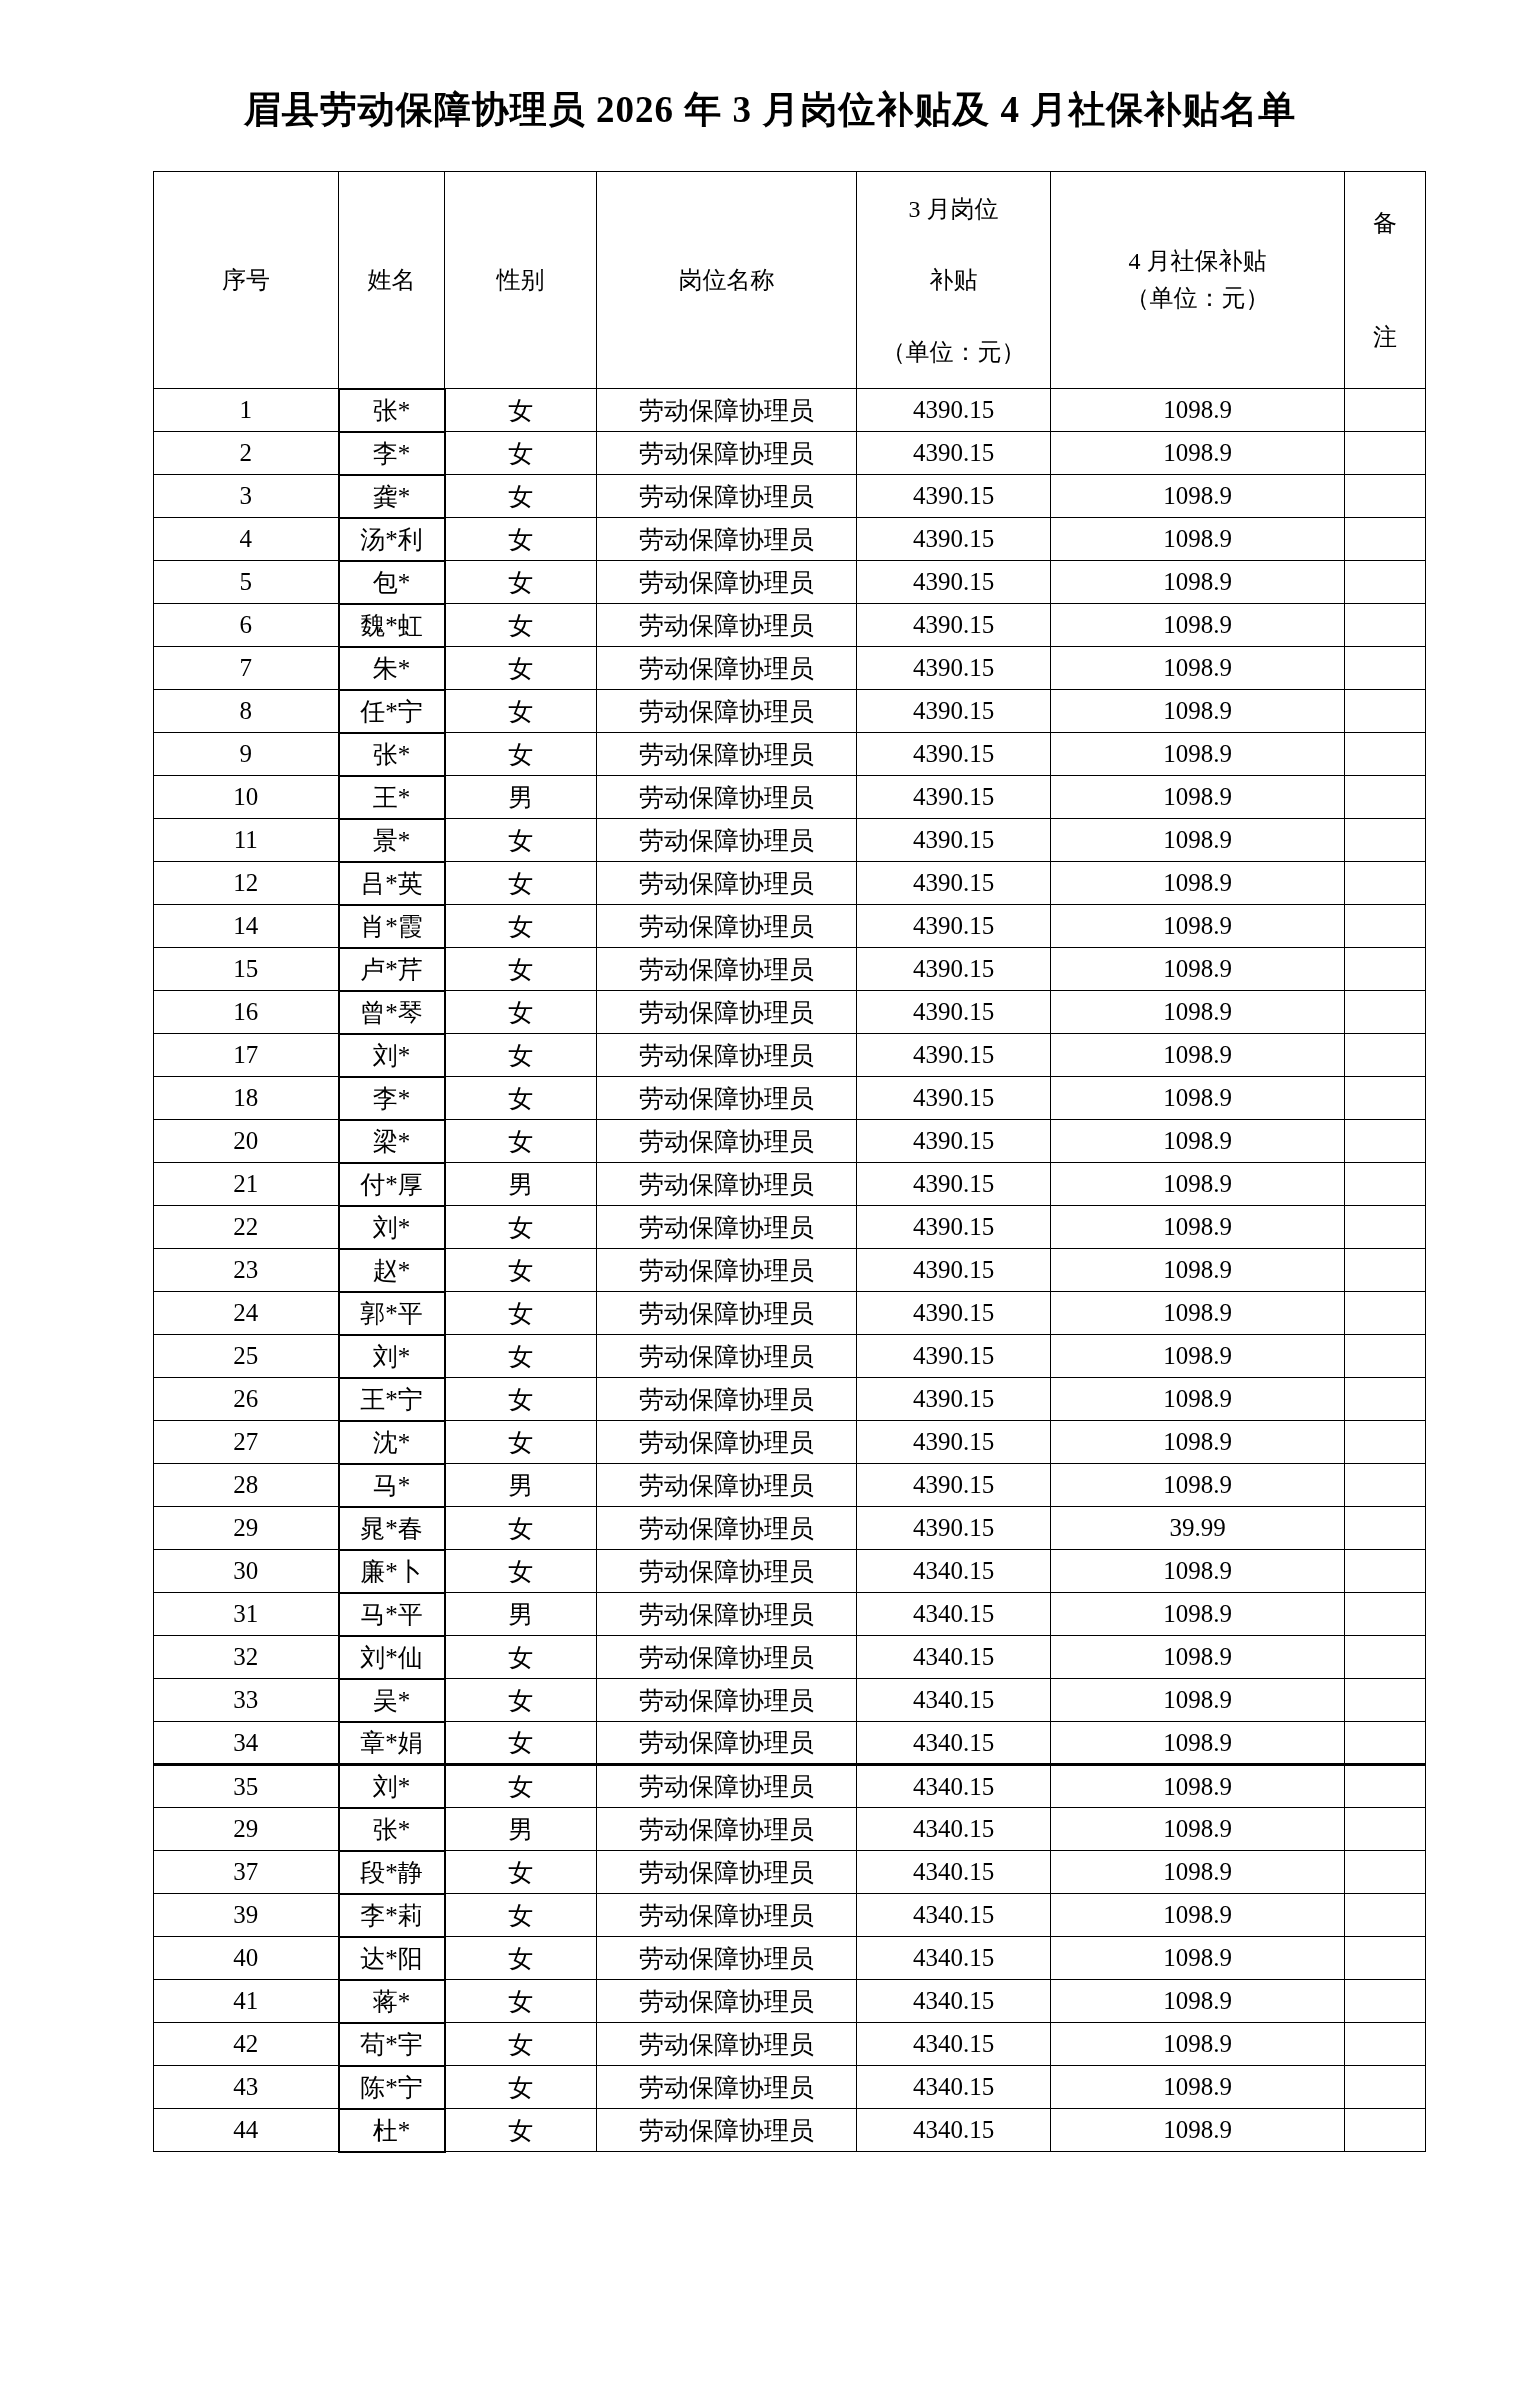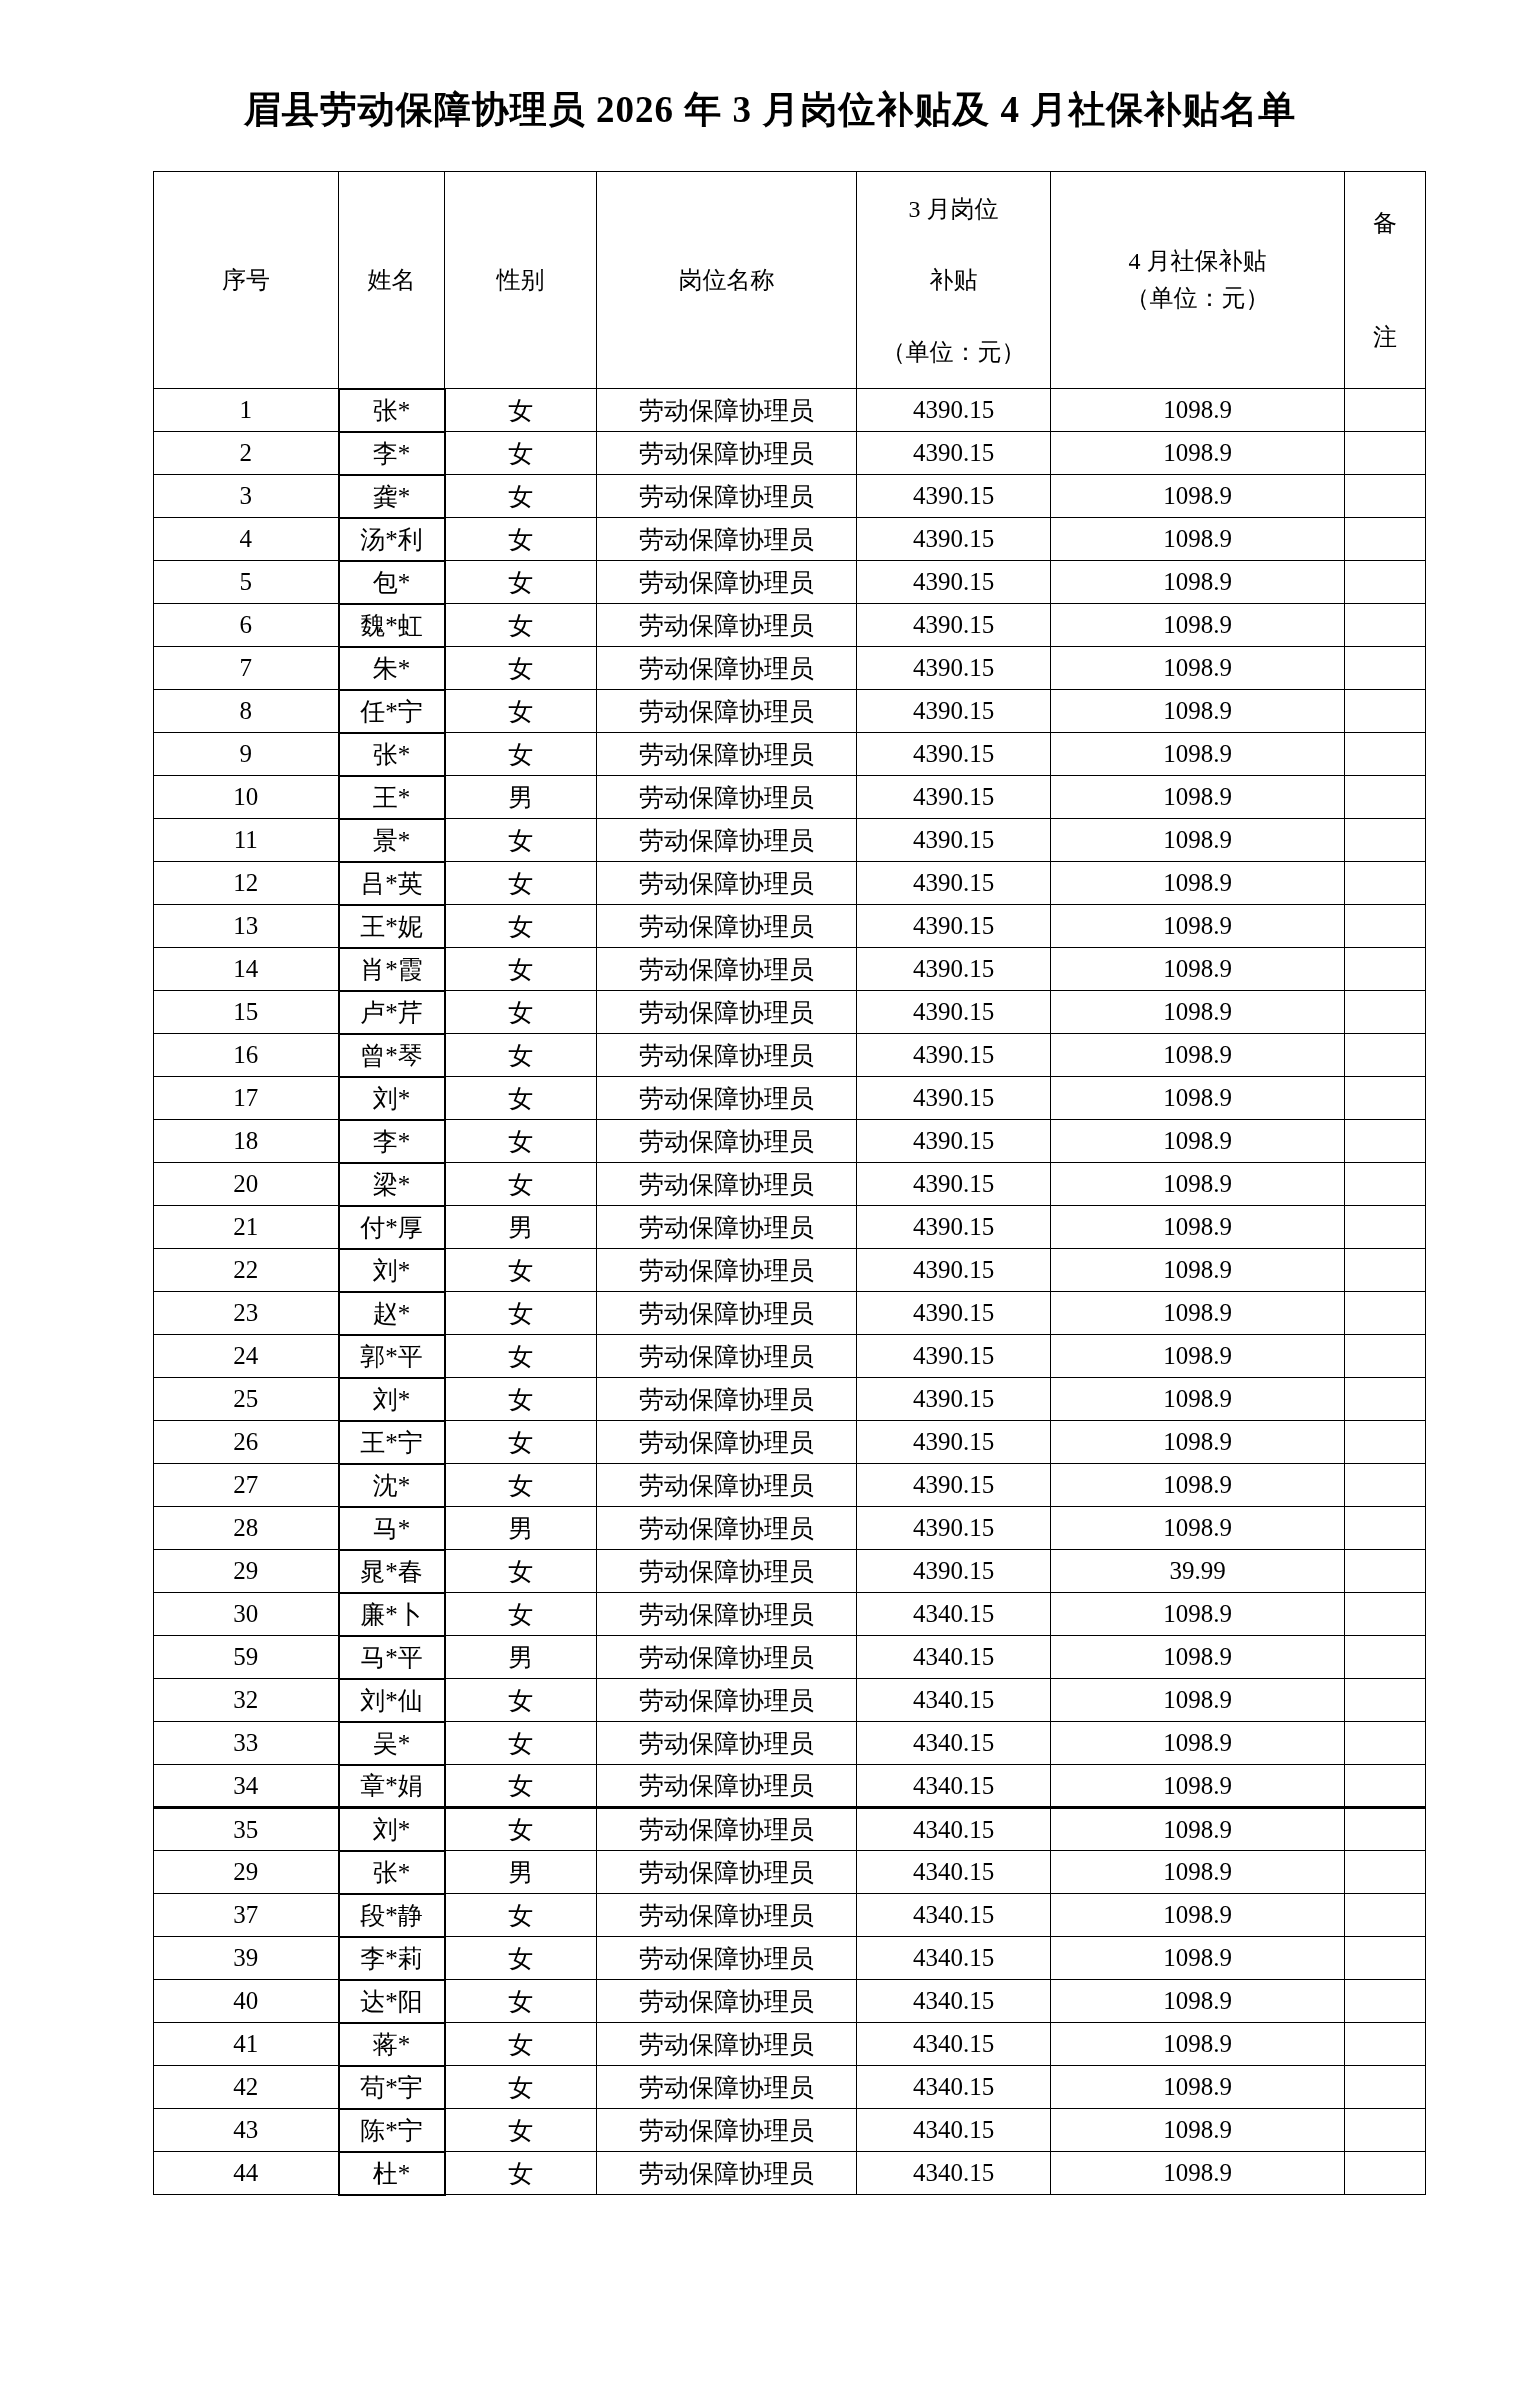--- a/index.html
+++ b/index.html
@@ -212,29 +212,20 @@
         <tr>
           <td>12</td>
           <td class="name-col">吕*英</td>
           <td>女</td>
           <td>劳动保障协理员</td>
           <td>4390.15</td>
           <td>1098.9</td>
           <td></td>
         </tr>
         <tr>
-          <td>13</td>
-          <td class="name-col">王*妮</td>
-          <td>女</td>
-          <td>劳动保障协理员</td>
-          <td>4390.15</td>
-          <td>1098.9</td>
-          <td></td>
-        </tr>
-        <tr>
           <td>14</td>
           <td class="name-col">肖*霞</td>
           <td>女</td>
           <td>劳动保障协理员</td>
           <td>4390.15</td>
           <td>1098.9</td>
           <td></td>
         </tr>
         <tr>
           <td>15</td>
@@ -365,21 +356,21 @@
         <tr>
           <td>30</td>
           <td class="name-col">廉*卜</td>
           <td>女</td>
           <td>劳动保障协理员</td>
           <td>4340.15</td>
           <td>1098.9</td>
           <td></td>
         </tr>
         <tr>
-          <td>59</td>
+          <td>31</td>
           <td class="name-col">马*平</td>
           <td>男</td>
           <td>劳动保障协理员</td>
           <td>4340.15</td>
           <td>1098.9</td>
           <td></td>
         </tr>
         <tr>
           <td>32</td>
           <td class="name-col">刘*仙</td>

